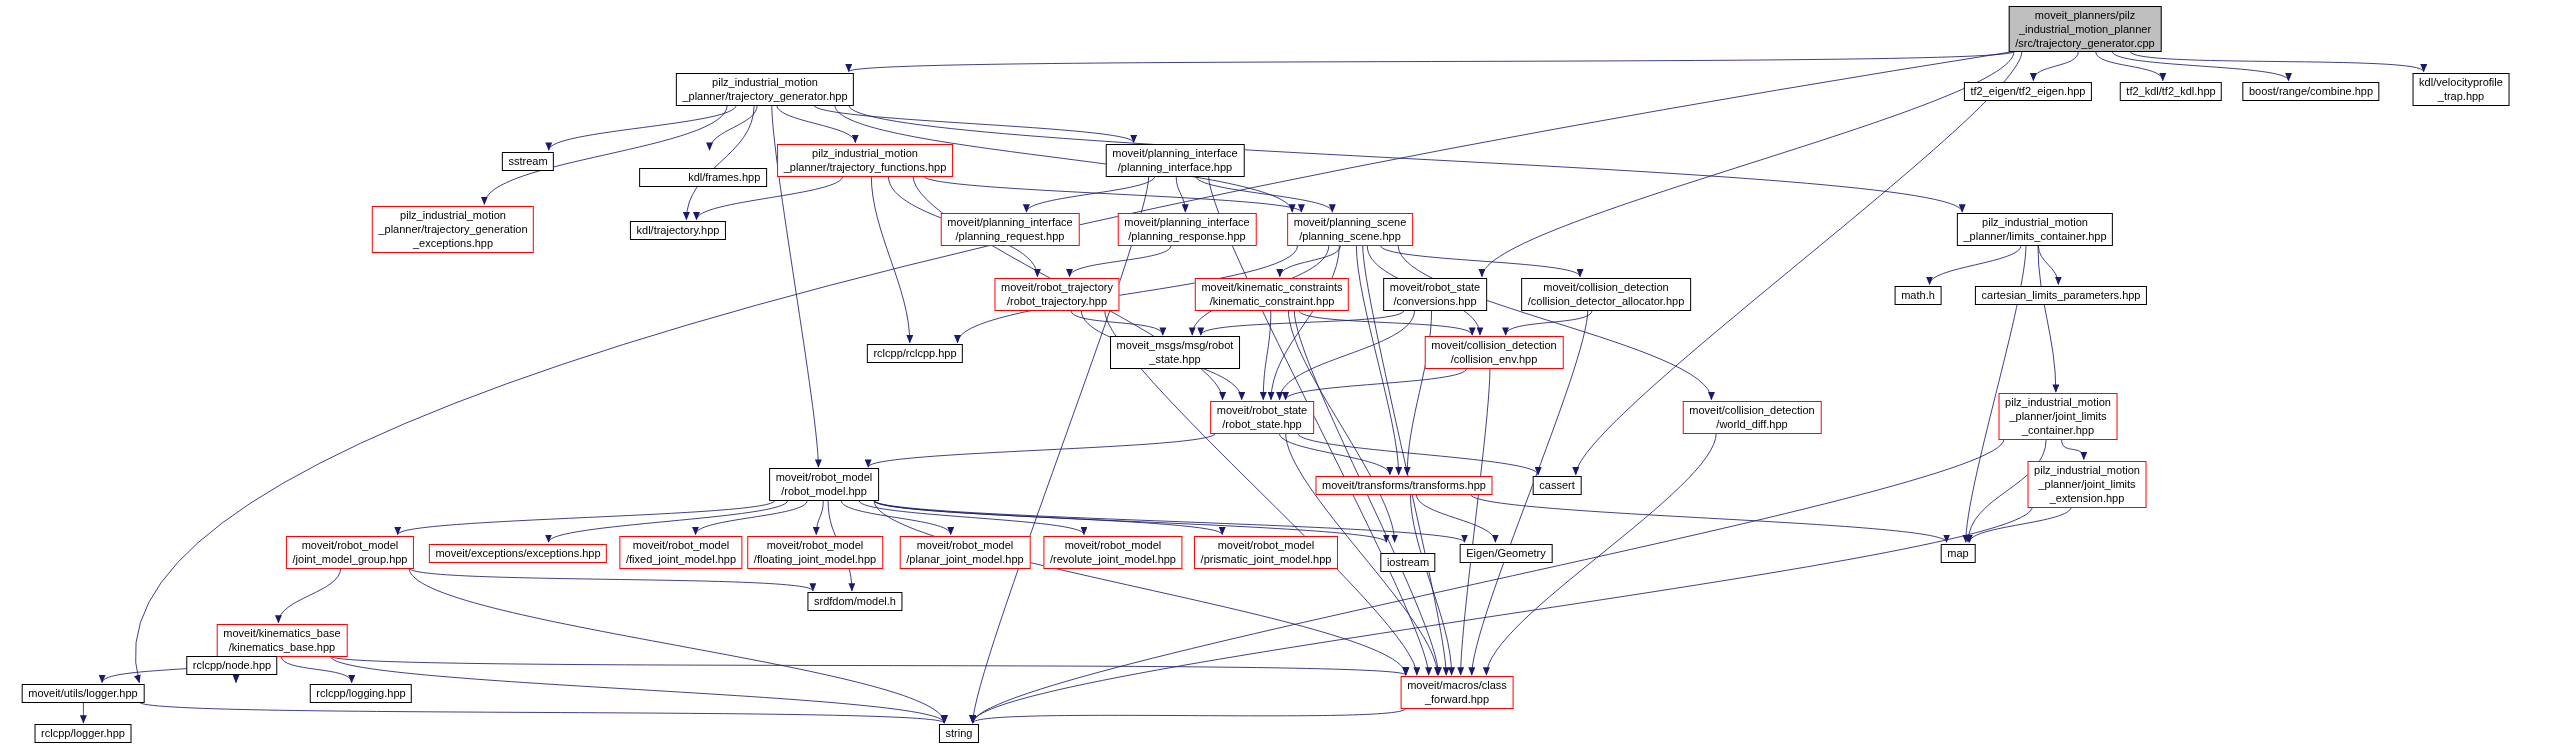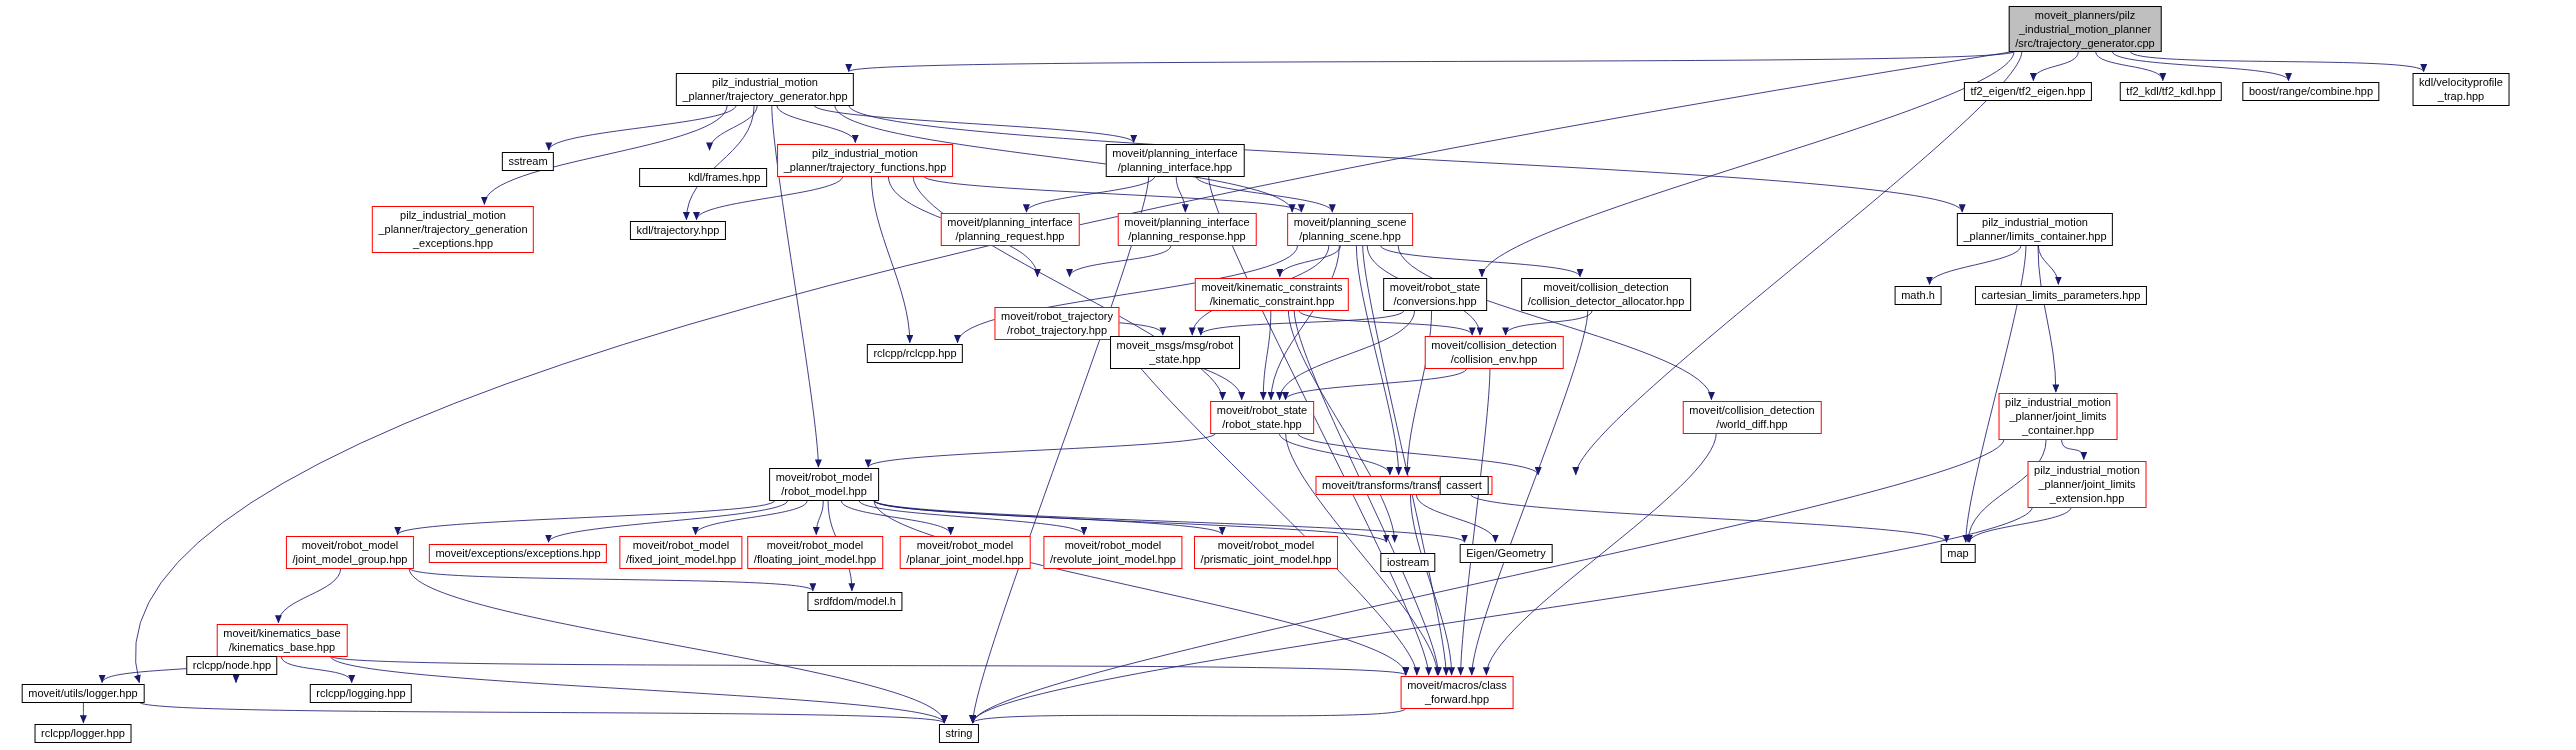--- a/index.html
+++ b/index.html
@@ -172,21 +172,21 @@
       <div class="nl">/planning_response.hpp</div>
     </div>
     <div class="node red" style="left: 1350px; top: 213px;">
       <div class="nl">moveit/planning_scene</div>
       <div class="nl">/planning_scene.hpp</div>
     </div>
     <div class="node plain" style="left: 2035px; top: 213px;">
       <div class="nl">pilz_industrial_motion</div>
       <div class="nl">_planner/limits_container.hpp</div>
     </div>
-    <div class="node red" style="left: 1057px; top: 278px; margin-top: 29px;">
+    <div class="node red" style="left: 1057px; top: 278px;">
       <div class="nl">moveit/robot_trajectory</div>
       <div class="nl">/robot_trajectory.hpp</div>
     </div>
     <div class="node red" style="left: 1272px; top: 278px;">
       <div class="nl">moveit/kinematic_constraints</div>
       <div class="nl">/kinematic_constraint.hpp</div>
     </div>
     <div class="node plain" style="left: 1435px; top: 278px;">
       <div class="nl">moveit/robot_state</div>
       <div class="nl">/conversions.hpp</div>
@@ -225,21 +225,21 @@
       <div class="nl">_planner/joint_limits</div>
       <div class="nl">_container.hpp</div>
     </div>
     <div class="node plain" style="left: 824px; top: 468px;">
       <div class="nl">moveit/robot_model</div>
       <div class="nl">/robot_model.hpp</div>
     </div>
     <div class="node red" style="left: 1404px; top: 476px;">
       <div class="nl">moveit/transforms/transforms.hpp</div>
     </div>
-    <div class="node plain" style="left: 1464px; top: 476px; text-align: right;">
+    <div class="node plain" style="left: 1557px; top: 476px; text-align: right;">
       <div class="nl">cassert</div>
     </div>
     <div class="node red" style="left: 2087px; top: 461px;">
       <div class="nl">pilz_industrial_motion</div>
       <div class="nl">_planner/joint_limits</div>
       <div class="nl">_extension.hpp</div>
     </div>
     <div class="node red" style="left: 350px; top: 536px;">
       <div class="nl">moveit/robot_model</div>
       <div class="nl">/joint_model_group.hpp</div>

